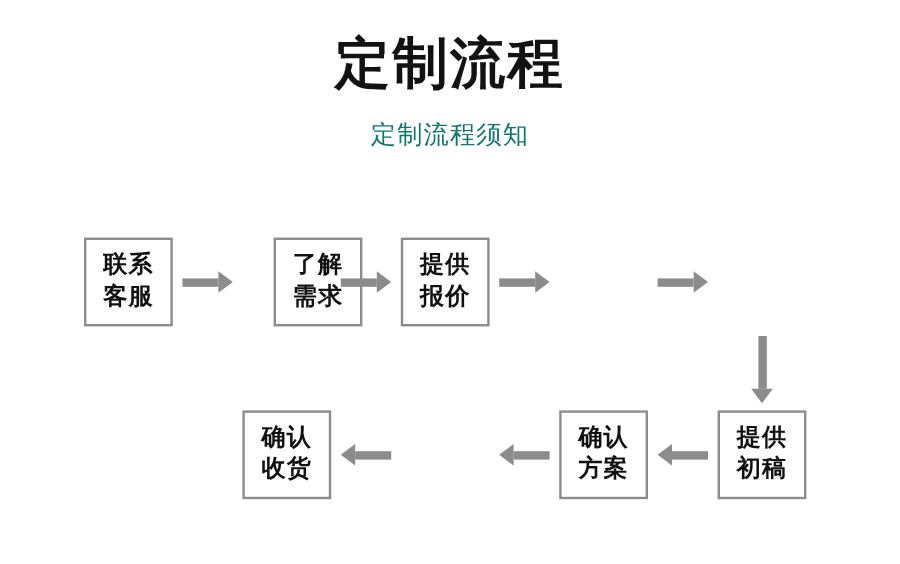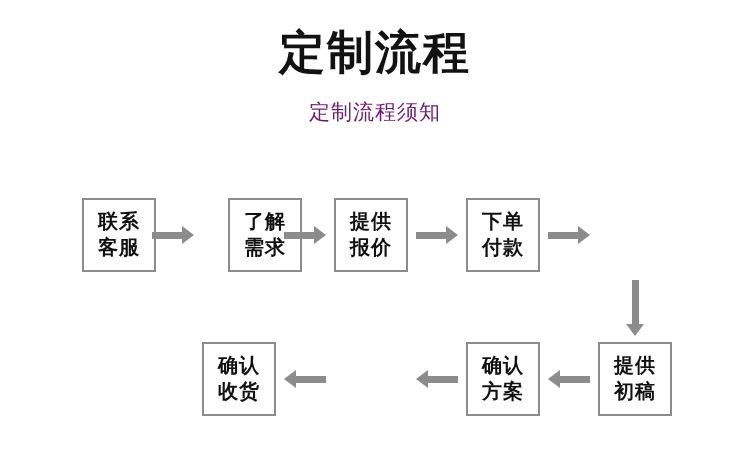--- a/index.html
+++ b/index.html
@@ -35,21 +35,21 @@
   }
   .subtitle {
     position: absolute;
     top: 98px;
     left: 0;
     width: 750px;
     text-align: center;
     font-size: 21px;
     font-weight: normal;
     letter-spacing: 1px;
-    color: #701a75;
+    color: #0f766e;
   }
   .flow {
     position: absolute;
     top: 0;
     left: 0;
     width: 750px;
     height: 470px;
   }
   .node {
     position: absolute;
@@ -120,21 +120,21 @@
 </head>
 <body>
 
 <div class="page">
 
   <div class="title">定制流程</div>
   <div class="subtitle">定制流程须知</div>
 
   <div class="flow">
 
-    <div class="node" style="left:82px; top:198px;text-align:center;">
+    <div class="node" style="left:70px; top:198px;text-align:center;">
       <span>联系</span>
       <span>客服</span>
     </div>
 
     <div class="arrow-h" style="left:152px; top:228px; width:42px;">
       <div class="shaft"></div>
       <div class="head-right"></div>
     </div>
 
     <div class="node" style="left:202px; top:198px;margin-left:26px;">
@@ -150,24 +150,20 @@
     <div class="node" style="left:334px; top:198px;">
       <span>提供</span>
       <span>报价</span>
     </div>
 
     <div class="arrow-h" style="left:416px; top:228px; width:42px;">
       <div class="shaft"></div>
       <div class="head-right"></div>
     </div>
 
-    <div class="node" style="left:466px; top:198px;">
-      <span>下单</span>
-      <span>付款</span>
-    </div>
 
     <div class="arrow-h" style="left:548px; top:228px; width:42px;">
       <div class="shaft"></div>
       <div class="head-right"></div>
     </div>
 
 
     <div class="arrow-v" style="left:628px; top:280px; height:56px;">
       <div class="shaft"></div>
       <div class="head-down"></div>

